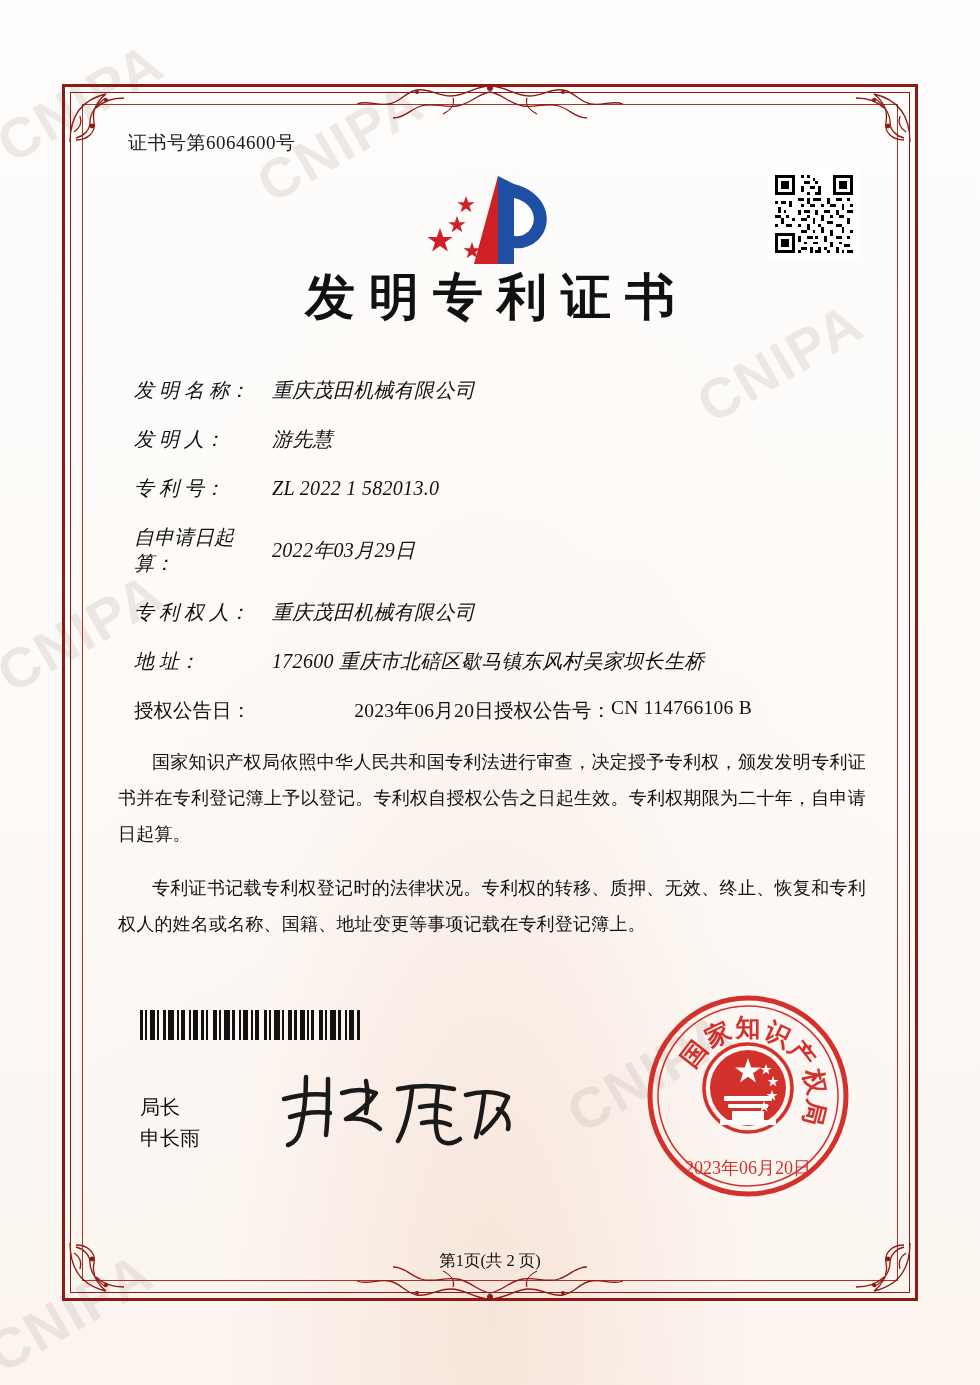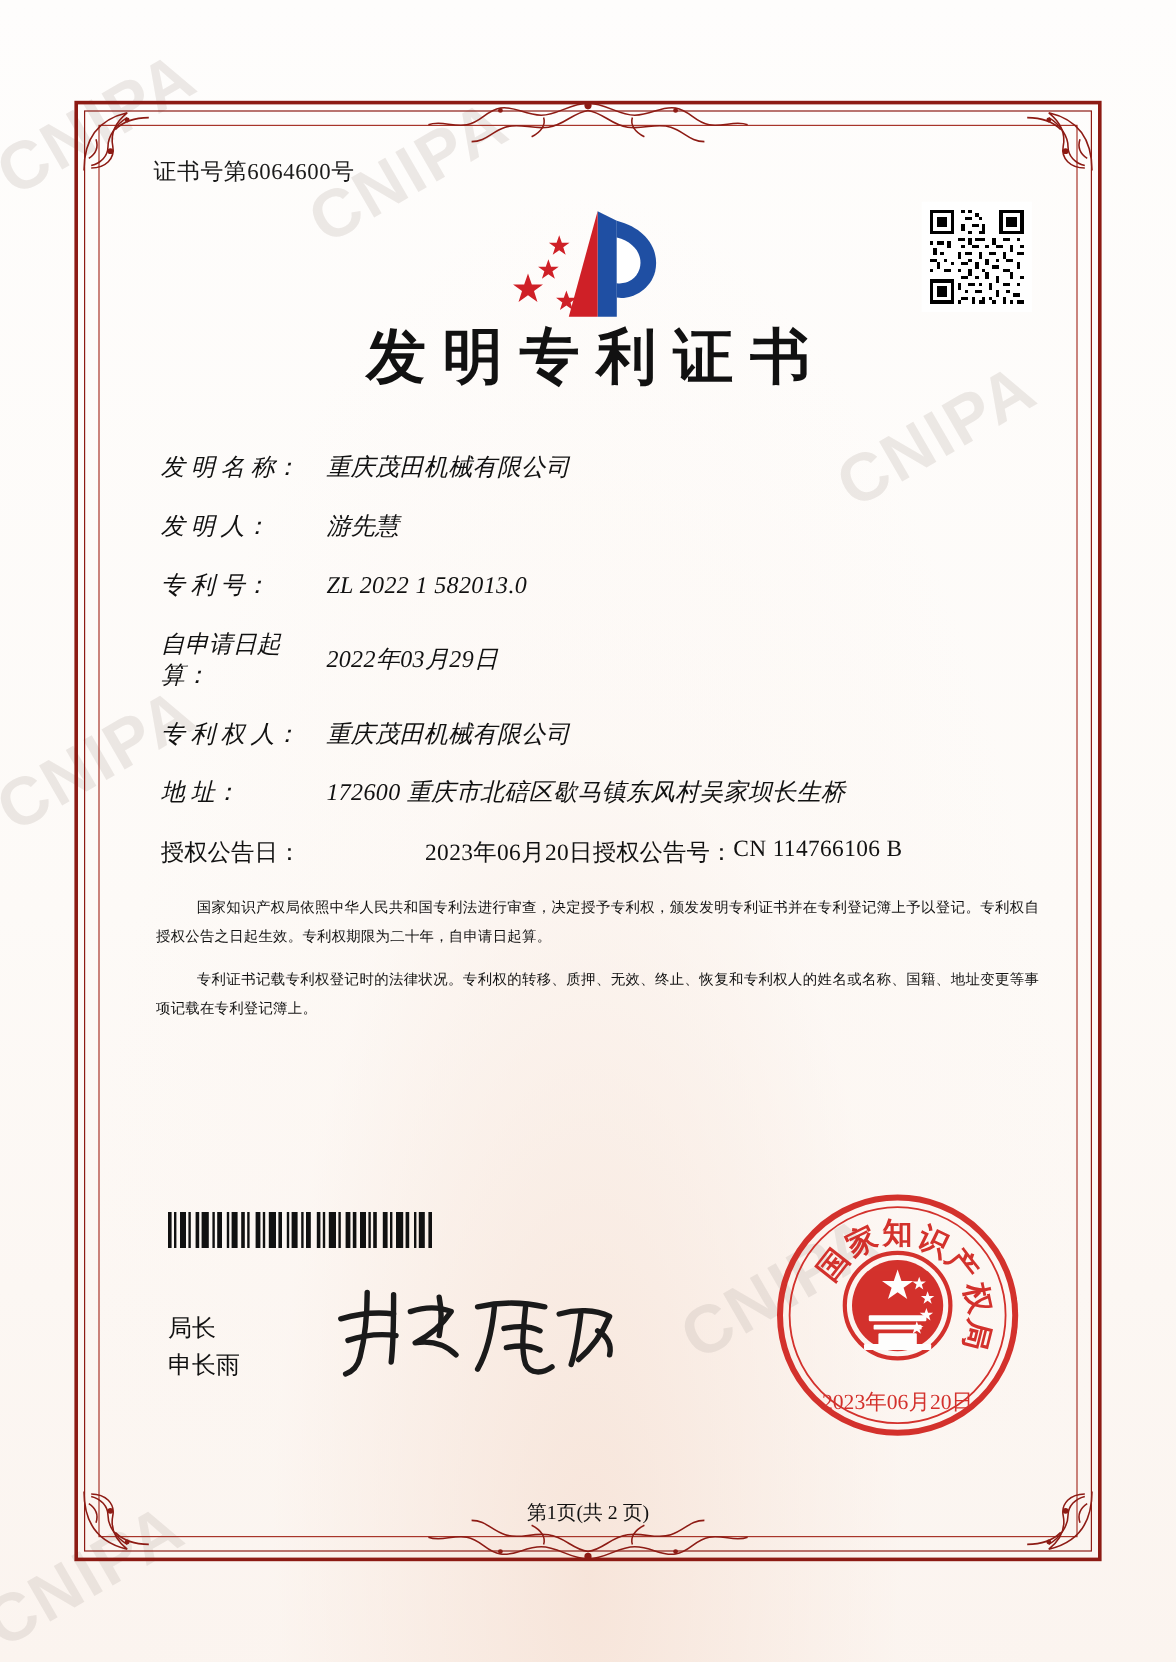--- a/index.html
+++ b/index.html
@@ -166,27 +166,26 @@
   .field-row2 .cell-a { display: flex; width: 360px; flex: none; justify-content: space-between; }
   .field-row2 .cell-b { display: flex; }
   .field-row2 .lbl { flex: none; }
 
   .paragraphs {
     margin-top: 20px;
     padding-left: 8px;
     padding-right: 4px;
   }
   .para {
-    font-size: 12px;
+    font-size: 18px;
     line-height: 2.0;
     color: #111;
     text-indent: 34px;
     text-align: justify;
     letter-spacing: 0.2px;
-    margin-left: 12px;
   }
 
   
   .barcode {
     position: absolute;
     left: 30px;
     top: 880px;
     width: 310px;
     height: 30px;
     display: flex;

